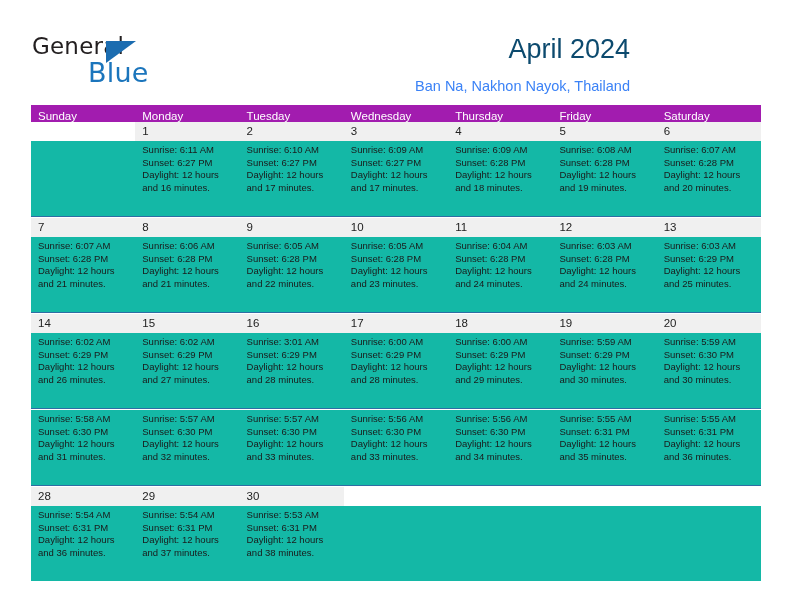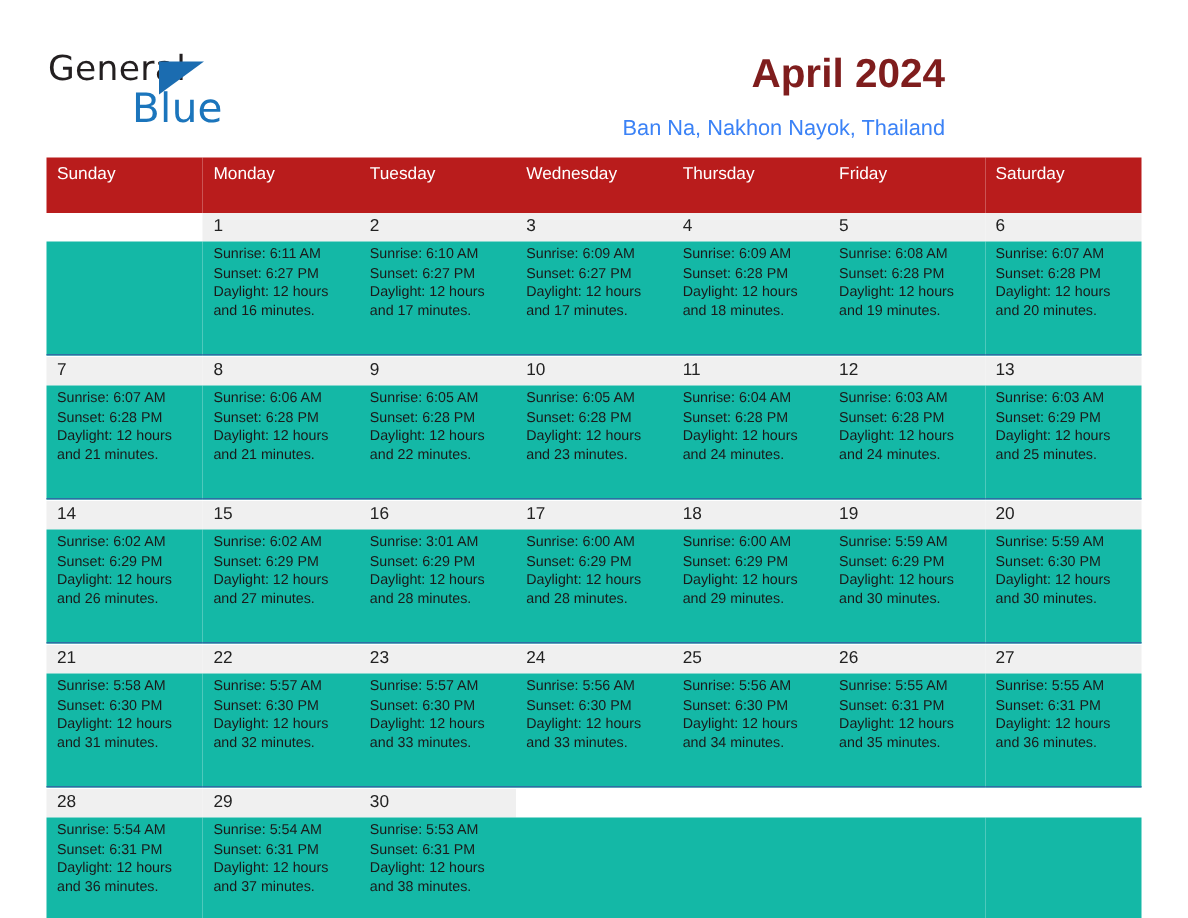--- a/index.html
+++ b/index.html
@@ -65,23 +65,23 @@
     height: 0;
     border-left: 30px solid #1b6cb0;
     border-bottom: 22px solid transparent;
   }
 
   .title {
     position: absolute;
     right: 35px;
     top: 34px;
     font-size: 27px;
-    color: #7f1d1d;
-    font-family: "Liberation Sans", sans-serif;
-    font-weight: 700;
+    color: #0c4a6e;
+    font-family: "Liberation Sans", sans-serif;
+    font-weight: 400;
     text-align: left;
     white-space: nowrap;
   }
   .subtitle {
     position: absolute;
     right: 35px;
     top: 78px;
     font-size: 14.5px;
     color: #3b82f6;
     font-family: "Liberation Sans", sans-serif;
@@ -94,26 +94,26 @@
     position: absolute;
     left: 31px;
     top: 105px;
     width: 730px;
     border-collapse: collapse;
     table-layout: fixed;
   }
   .calendar col { width: 104.28px; }
 
   .dow-row th {
-    background: #b91c1c;
+    background: #a21caf;
     color: #ffffff;
     font-size: 11.5px;
     font-weight: normal;
     text-align: left;
-    padding: 4px 0 20px 7px;
+    padding: 4px 0 0 7px;
     height: 13px;
     font-family: "Liberation Sans", sans-serif;
   }
 
   .week-sep td {
     height: 1px;
     padding: 0;
     border-top: 1px solid #2e6da4;
   }
 
@@ -355,29 +355,20 @@
         </tr>
         <tr class="week-sep">
           <td></td>
           <td></td>
           <td></td>
           <td></td>
           <td></td>
           <td></td>
           <td></td>
         </tr>
-        <tr class="daynum-row">
-          <td>21</td>
-          <td>22</td>
-          <td>23</td>
-          <td>24</td>
-          <td>25</td>
-          <td>26</td>
-          <td>27</td>
-        </tr>
         <tr class="detail-row">
           <td>
             <span class="line">Sunrise: 5:58 AM</span>
             <span class="line">Sunset: 6:30 PM</span>
             <span class="line">Daylight: 12 hours</span>
             <span class="line">and 31 minutes.</span>
           </td>
           <td>
             <span class="line">Sunrise: 5:57 AM</span>
             <span class="line">Sunset: 6:30 PM</span>

